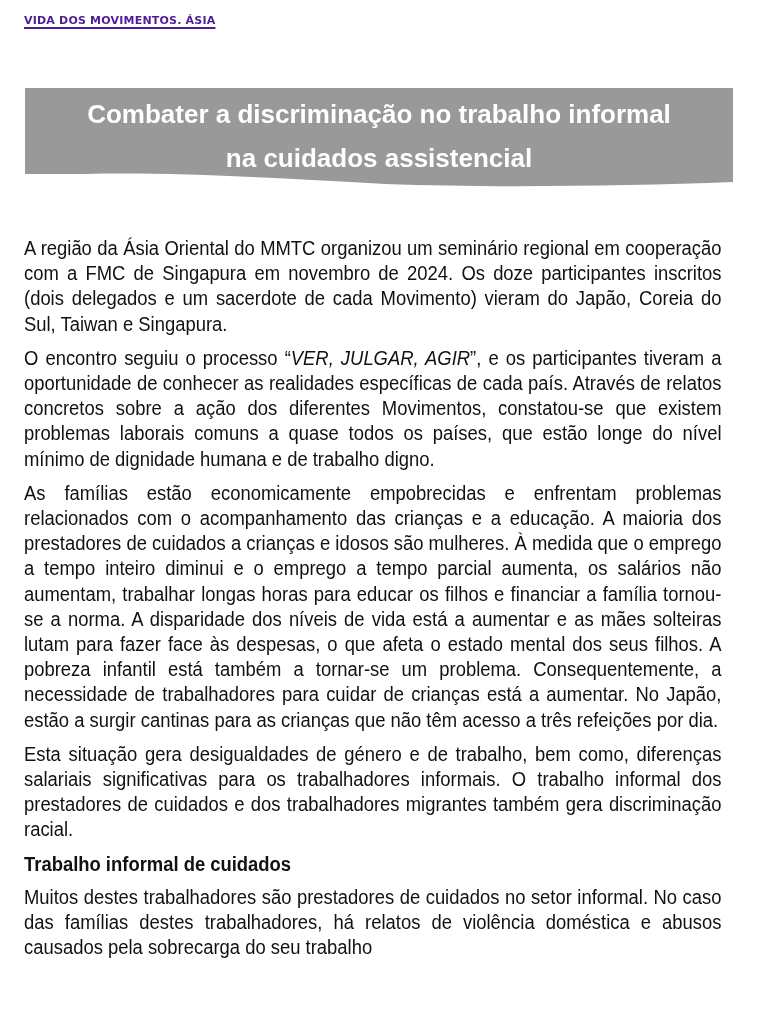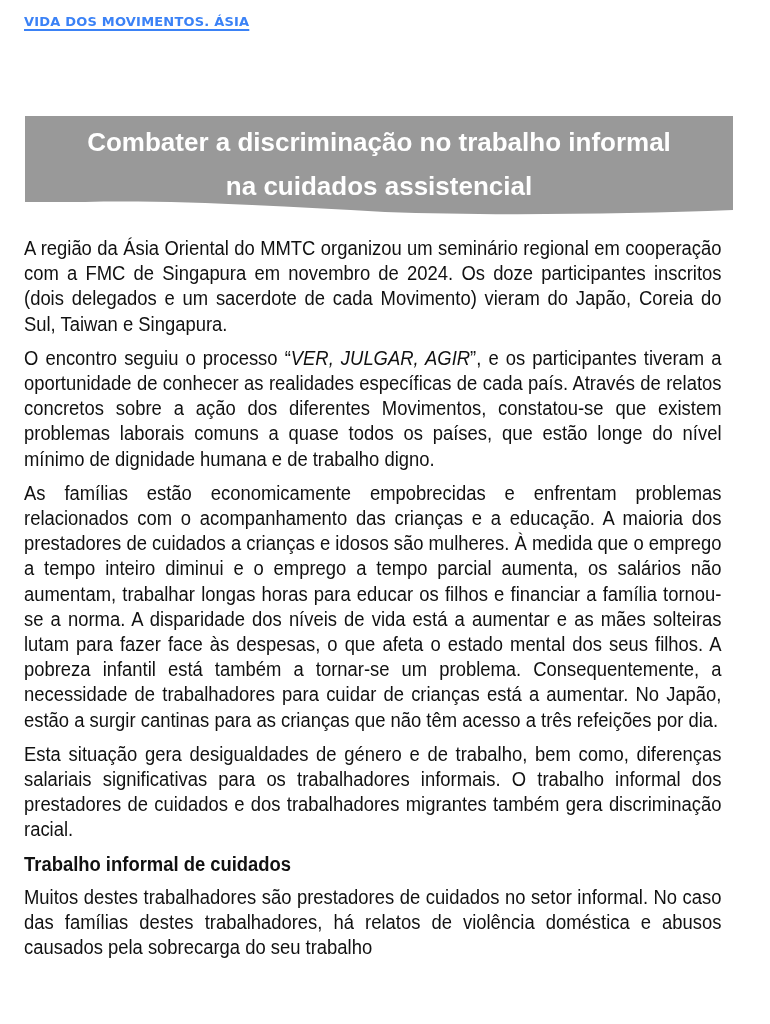--- a/index.html
+++ b/index.html
@@ -1,25 +1,25 @@
 <!DOCTYPE html>
 <html><head>
   <meta charset="utf-8">
   <style>
     html, body { margin: 0; padding: 0; background: #ffffff; }
     body { width: 770px; height: 1024px; position: relative; overflow: hidden; color: #111; }
     .section-header {
       position: absolute; left: 24px; top: 14px;
       font-family: "DejaVu Sans", sans-serif; font-weight: bold;
-      font-size: 13px; letter-spacing: 0.2px;
+      font-size: 11px; letter-spacing: 0.2px;
       text-decoration: underline; text-decoration-thickness: 2px; text-underline-offset: 3px;
-      color: #3b82f6;
+      color: #4c1d95;
     }
     .banner {
-      position: absolute; left: 25px; top: 88px; width: 708px; height: 108px; margin-top: 28px;
+      position: absolute; left: 25px; top: 88px; width: 708px; height: 108px;
     }
     .banner svg { position: absolute; left: 0; top: 0; }
     .banner-title {
       position: absolute; left: 0; top: 4px; width: 100%;
       text-align: center; color: #ffffff;
       font-family: "Liberation Sans", sans-serif; font-weight: bold;
       font-size: 26px; line-height: 44px;
     }
     .banner-title span { display: block; }
     .article {

